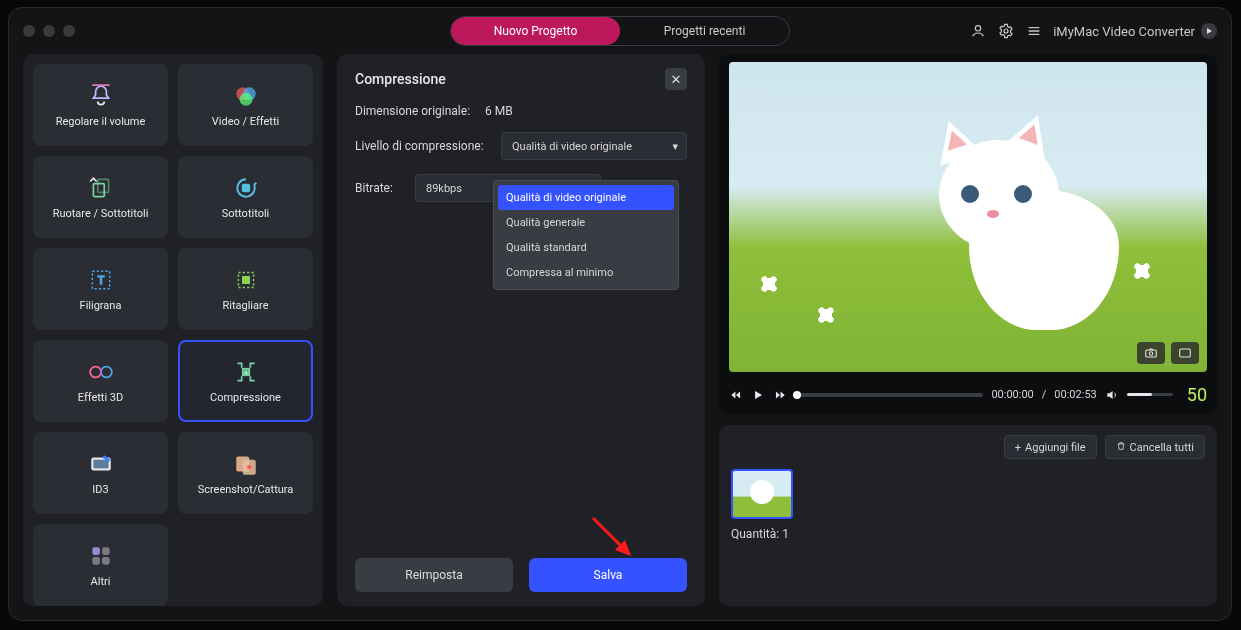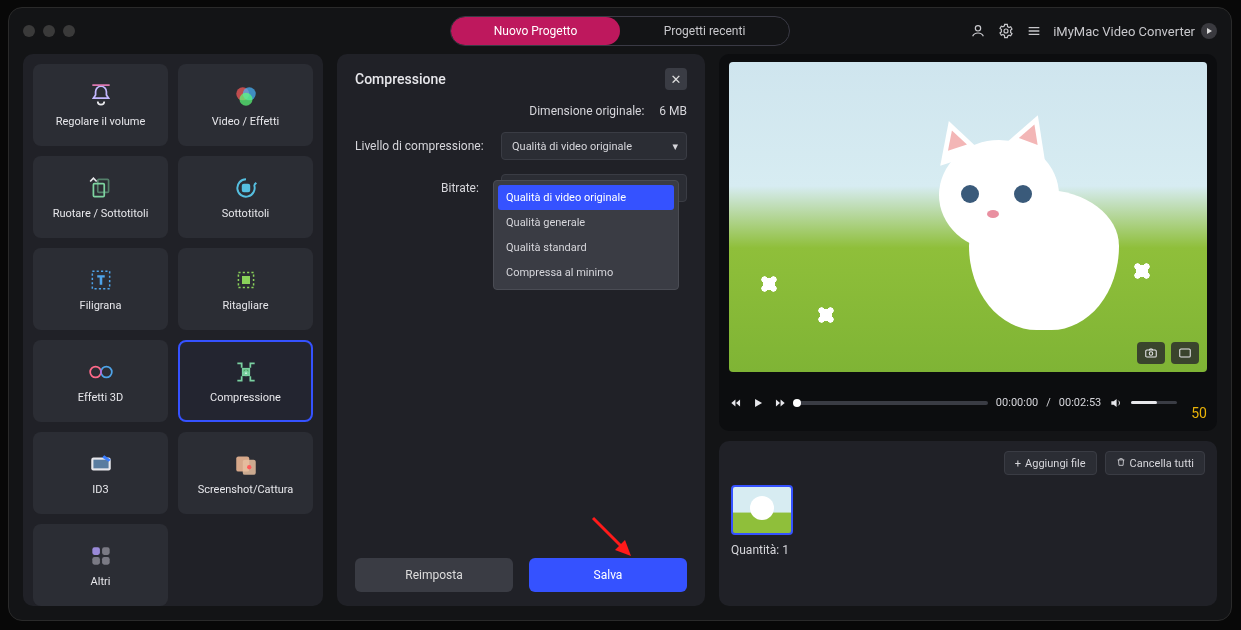--- a/index.html
+++ b/index.html
@@ -23,21 +23,21 @@
   .grid { display: grid; grid-template-columns: 1fr 1fr; gap: 10px; }
   .tool { background: #2b2d34; border-radius: 8px; height: 82px; display: flex; flex-direction: column; align-items: center; justify-content: center; gap: 6px; color: #e7e7eb; font-size: 11px; cursor: pointer; }
   .tool.selected { background: #232530; border: 2px solid #3552ff; }
   .tool .ticon { width: 26px; height: 26px; display: flex; align-items: center; justify-content: center; }
   .tool .ticon svg { width: 26px; height: 26px; }
 
   .center { flex: 0 0 358px; background: #202127; border-radius: 10px; padding: 14px 18px; display: flex; flex-direction: column; position: relative; }
   .center-head { display: flex; align-items: center; justify-content: space-between; margin-bottom: 14px; }
   .center-head h3 { color: #e7e7eb; font-size: 14px; font-weight: 500; }
   .close-x { width: 22px; height: 22px; background: #3a3c44; border-radius: 4px; display: flex; align-items: center; justify-content: center; color: #ddd; font-size: 13px; cursor: pointer; }
-  .row { display: flex; align-items: center; gap: 10px; margin-bottom: 14px; color: #d6d6db; font-size: 12px; justify-content: flex-end; }
+  .row { display: flex; align-items: center; gap: 10px; margin-bottom: 14px; color: #d6d6db; font-size: 12px; }
   .row .lab { min-width: 120px; }
   .val { color: #d6d6db; }
   .select-box { position: relative; height: 28px; width: 186px; background: #2b2d34; border: 1px solid #3a3c44; border-radius: 4px; display: flex; align-items: center; padding: 0 10px; color: #d6d6db; font-size: 11px; cursor: pointer; }
   .select-box .chev { position: absolute; right: 8px; }
   .input-box { height: 28px; width: 186px; background: #2b2d34; border: 1px solid #3a3c44; border-radius: 4px; display: flex; align-items: center; padding: 0 10px; color: #d6d6db; font-size: 11px; }
   .dropdown { position: absolute; left: 156px; top: 126px; width: 186px; background: #3a3c44; border: 1px solid #4a4c54; border-radius: 4px; padding: 4px; z-index: 10; }
   .dropdown .opt { padding: 6px 8px; color: #d6d6db; font-size: 11px; border-radius: 3px; cursor: pointer; }
   .dropdown .opt.sel { background: #3552ff; color: #fff; }
 
   .center-footer { margin-top: auto; display: flex; gap: 16px; position: relative; }
@@ -61,21 +61,21 @@
   .flower { position:absolute; width:22px; height:22px; background:radial-gradient(circle,#fff 40%, transparent 42%), radial-gradient(circle at 30% 30%,#fff 14%, transparent 16%), radial-gradient(circle at 70% 30%,#fff 14%, transparent 16%), radial-gradient(circle at 30% 70%,#fff 14%, transparent 16%), radial-gradient(circle at 70% 70%,#fff 14%, transparent 16%); border-radius:50%; filter: blur(0.5px); }
   .preview-actions { position: absolute; bottom: 8px; right: 8px; display: flex; gap: 6px; }
   .pa { width: 28px; height: 22px; background: rgba(40,40,44,0.8); border-radius: 4px; display: flex; align-items: center; justify-content: center; cursor: pointer; }
   .pa svg { width: 14px; height: 14px; color: #e7e7eb; }
   .controls { display: flex; align-items: center; gap: 8px; margin-top: 12px; color: #d6d6db; font-size: 11px; }
   .ctrl-icn { width: 14px; height: 14px; display:flex; align-items:center; justify-content:center; color:#e7e7eb; cursor:pointer; }
   .timeline { flex: 1; height: 4px; background: #3a3c44; border-radius: 2px; position: relative; }
   .timeline .knob { position: absolute; left: 1%; top: 50%; transform: translate(-50%,-50%); width: 8px; height: 8px; background: #fff; border-radius: 50%; }
   .vol-track { width: 46px; height: 3px; background: #3a3c44; border-radius: 2px; position: relative; }
   .vol-track .fill { position:absolute; left:0; top:0; height:100%; width:55%; background:#e7e7eb; border-radius:2px; }
-  .vol-num { font-size: 14px; color: #eab308; margin-left: 6px; margin-top: 21px; }
+  .vol-num { font-size: 18px; color: #bef264; margin-left: 6px; }
 
   .bottom-panel { flex: 1; background: #202127; border-radius: 10px; padding: 10px 12px; display: flex; flex-direction: column; }
   .bp-head { display: flex; justify-content: flex-end; gap: 8px; }
   .mini-btn { height: 24px; padding: 0 10px; background: #2b2d34; border: 1px solid #3a3c44; border-radius: 4px; color: #d6d6db; font-size: 11px; display: flex; align-items: center; gap: 4px; cursor: pointer; }
   .thumb { margin-top: 10px; width: 62px; height: 50px; border: 2px solid #3552ff; border-radius: 4px; overflow: hidden; position: relative; background: linear-gradient(#d7ecf2 55%, #8fbf3a 56%); }
   .thumb .cat-mini { position:absolute; left:30%; top:20%; width:24px; height:24px; background:#fff; border-radius:50%; }
   .qty { margin-top: 8px; color: #d6d6db; font-size: 12px; }
 </style>
 </head>
 <body>

